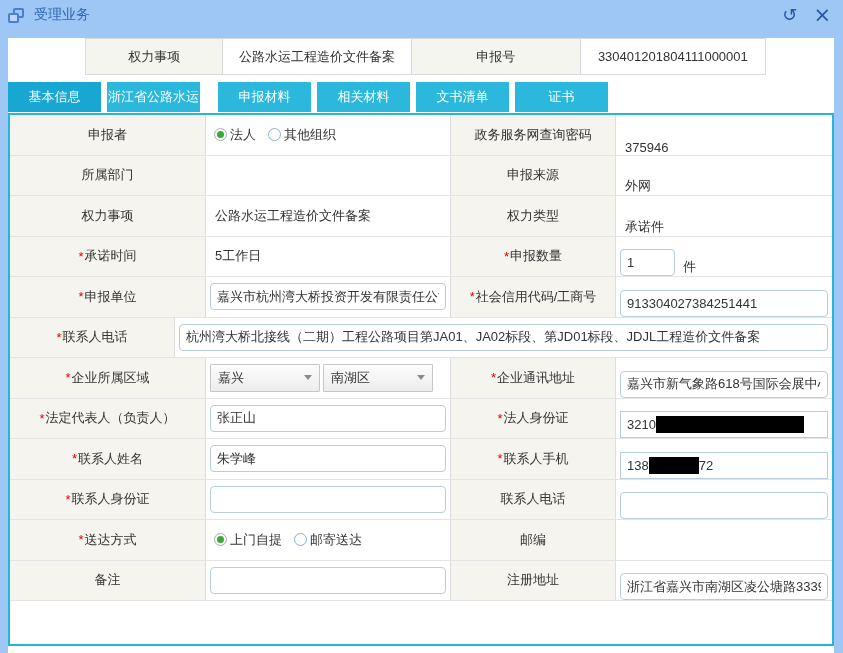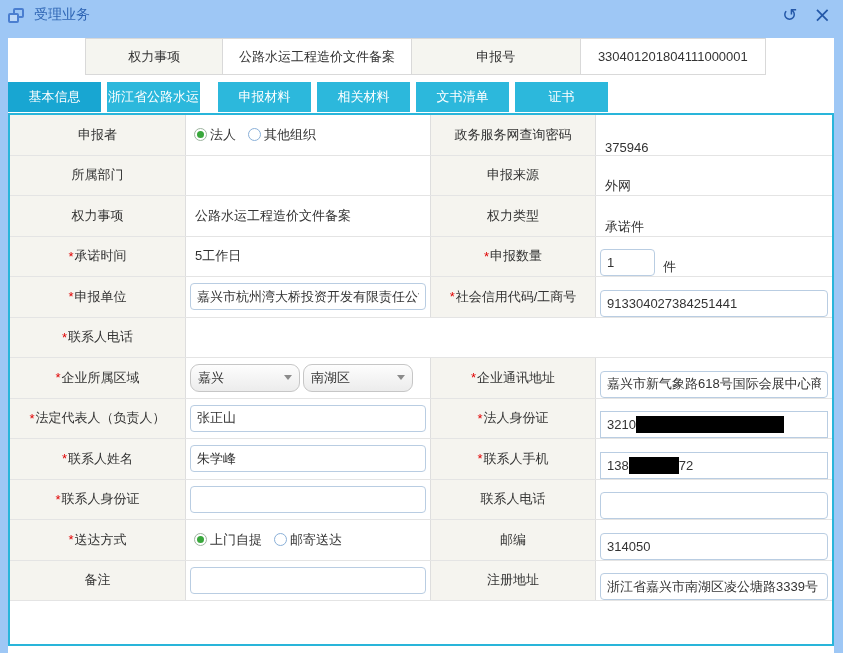--- a/index.html
+++ b/index.html
@@ -34,21 +34,21 @@
   .hc0 { width:143px; } .hc1 { width:196px; } .hc2 { width:176px; } .hc3 { width:192px; }
   
   .tabs { margin-top:7px; display:flex; gap:6px; height:30px; }
   .tab { width:93px; background:#2cb8dc; color:#fff; display:flex; align-items:center;
     justify-content:center; cursor:pointer; white-space:nowrap; overflow:hidden; }
   .tab.active { background:#18a6d2; }
   .tab.gap-after { margin-right:12px; }
   
   .panel { margin-top:1px; border:2px solid #29b5da; height:533px; background:#fff; overflow:hidden; }
   .frow { display:flex; height:40.5px; border-bottom:1px solid #e4e4e4; align-items:stretch; }
-  .lcell  { width:176px; background:#f5f4ef; border-right:1px solid #dedede;
+  .lcell  { width:196px; background:#f5f4ef; border-right:1px solid #dedede;
             display:flex; align-items:center; justify-content:center; text-align:center; }
   .vcell  { width:245px; border-right:1px solid #dedede; display:flex; align-items:center; padding:0 4px; overflow:hidden; }
   .l2cell { width:165px; background:#f5f4ef; border-right:1px solid #dedede;
             display:flex; align-items:center; justify-content:center; text-align:center; }
   .v2cell { flex:1; display:flex; align-items:flex-end; padding:0 4px; overflow:hidden; }
   .vspan  { flex:1; display:flex; align-items:center; padding:0 4px; }
   .star { color:#e00000; margin-right:1px; }
   .ptext { padding-left:5px; white-space:nowrap; }
   
   .ipt { height:27px; border:1px solid #b9cde2; border-radius:4px; padding:0 6px;
@@ -56,21 +56,21 @@
          font-family:"Liberation Sans","DejaVu Sans",sans-serif; }
   .ipt.w-left  { width:236px; }
   .ipt.w-right { width:237px; }
   .ipt.w-small { width:55px; margin-right:8px; }
   .ipt.w-span  { width:649px; }
   .ipt-box { height:27px; border:1px solid #b9cde2; border-radius:0; padding:0 6px;
              display:flex; align-items:center; background:#fff; width:237px; white-space:nowrap; }
   .redact { display:inline-block; height:17px; background:#000; }
   .redact.lg { width:148px; } .redact.sm { width:50px; }
   
-  .sel { height:28px; width:110px; border:1px solid #c6c6c6; border-radius:9px;
+  .sel { height:28px; width:110px; border:1px solid #c6c6c6; border-radius:1px;
          background:linear-gradient(#fdfdfd,#ececec); display:flex; align-items:center;
          justify-content:space-between; padding:0 7px; margin-right:3px; cursor:pointer; }
   .chev { width:0; height:0; border-left:4px solid transparent; border-right:4px solid transparent;
           border-top:5px solid #8b8b8b; }
   
   .rgroup { display:flex; align-items:flex-end; gap:12px; padding-left:4px; }
   .ropt { display:flex; align-items:center; gap:3px; cursor:pointer; }
   .radio { width:13px; height:13px; border-radius:50%; border:1px solid #8ab0d8; background:#fff;
            display:inline-flex; align-items:center; justify-content:center; flex:none; }
   .radio.on { border-color:#9db4a0; }
@@ -198,20 +198,23 @@
       <div class="v2cell">
         <input class="ipt w-right" value="913304027384251441" style="">
         </div>
     </div>
 
     <div class="frow">
       <div class="lcell">
         <span class="star">*</span>
           <span>联系人电话</span>
         </div>
+      <div class="vspan">
+        <input class="ipt w-span" value="杭州湾大桥北接线（二期）工程公路项目第JA01、JA02标段、第JD01标段、JDJL工程造价文件备案" style="">
+        </div>
     </div>
 
     <div class="frow">
       <div class="lcell">
         <span class="star">*</span>
           <span>企业所属区域</span>
         </div>
       <div class="vcell">
         <div class="sel">
           <span>嘉兴</span>
@@ -302,23 +305,20 @@
             </span>
           <span class="ropt">
             <span class="radio"></span>
             <span>邮寄送达</span>
             </span>
         </div>
       </div>
       <div class="l2cell">
         <span>邮编</span>
         </div>
-      <div class="v2cell">
-        <input class="ipt w-right" value="314050" style="">
-        </div>
     </div>
 
     <div class="frow">
       <div class="lcell">
         <span>备注</span>
         </div>
       <div class="vcell">
         <input class="ipt w-left" value="" style="">
         </div>
       <div class="l2cell">

